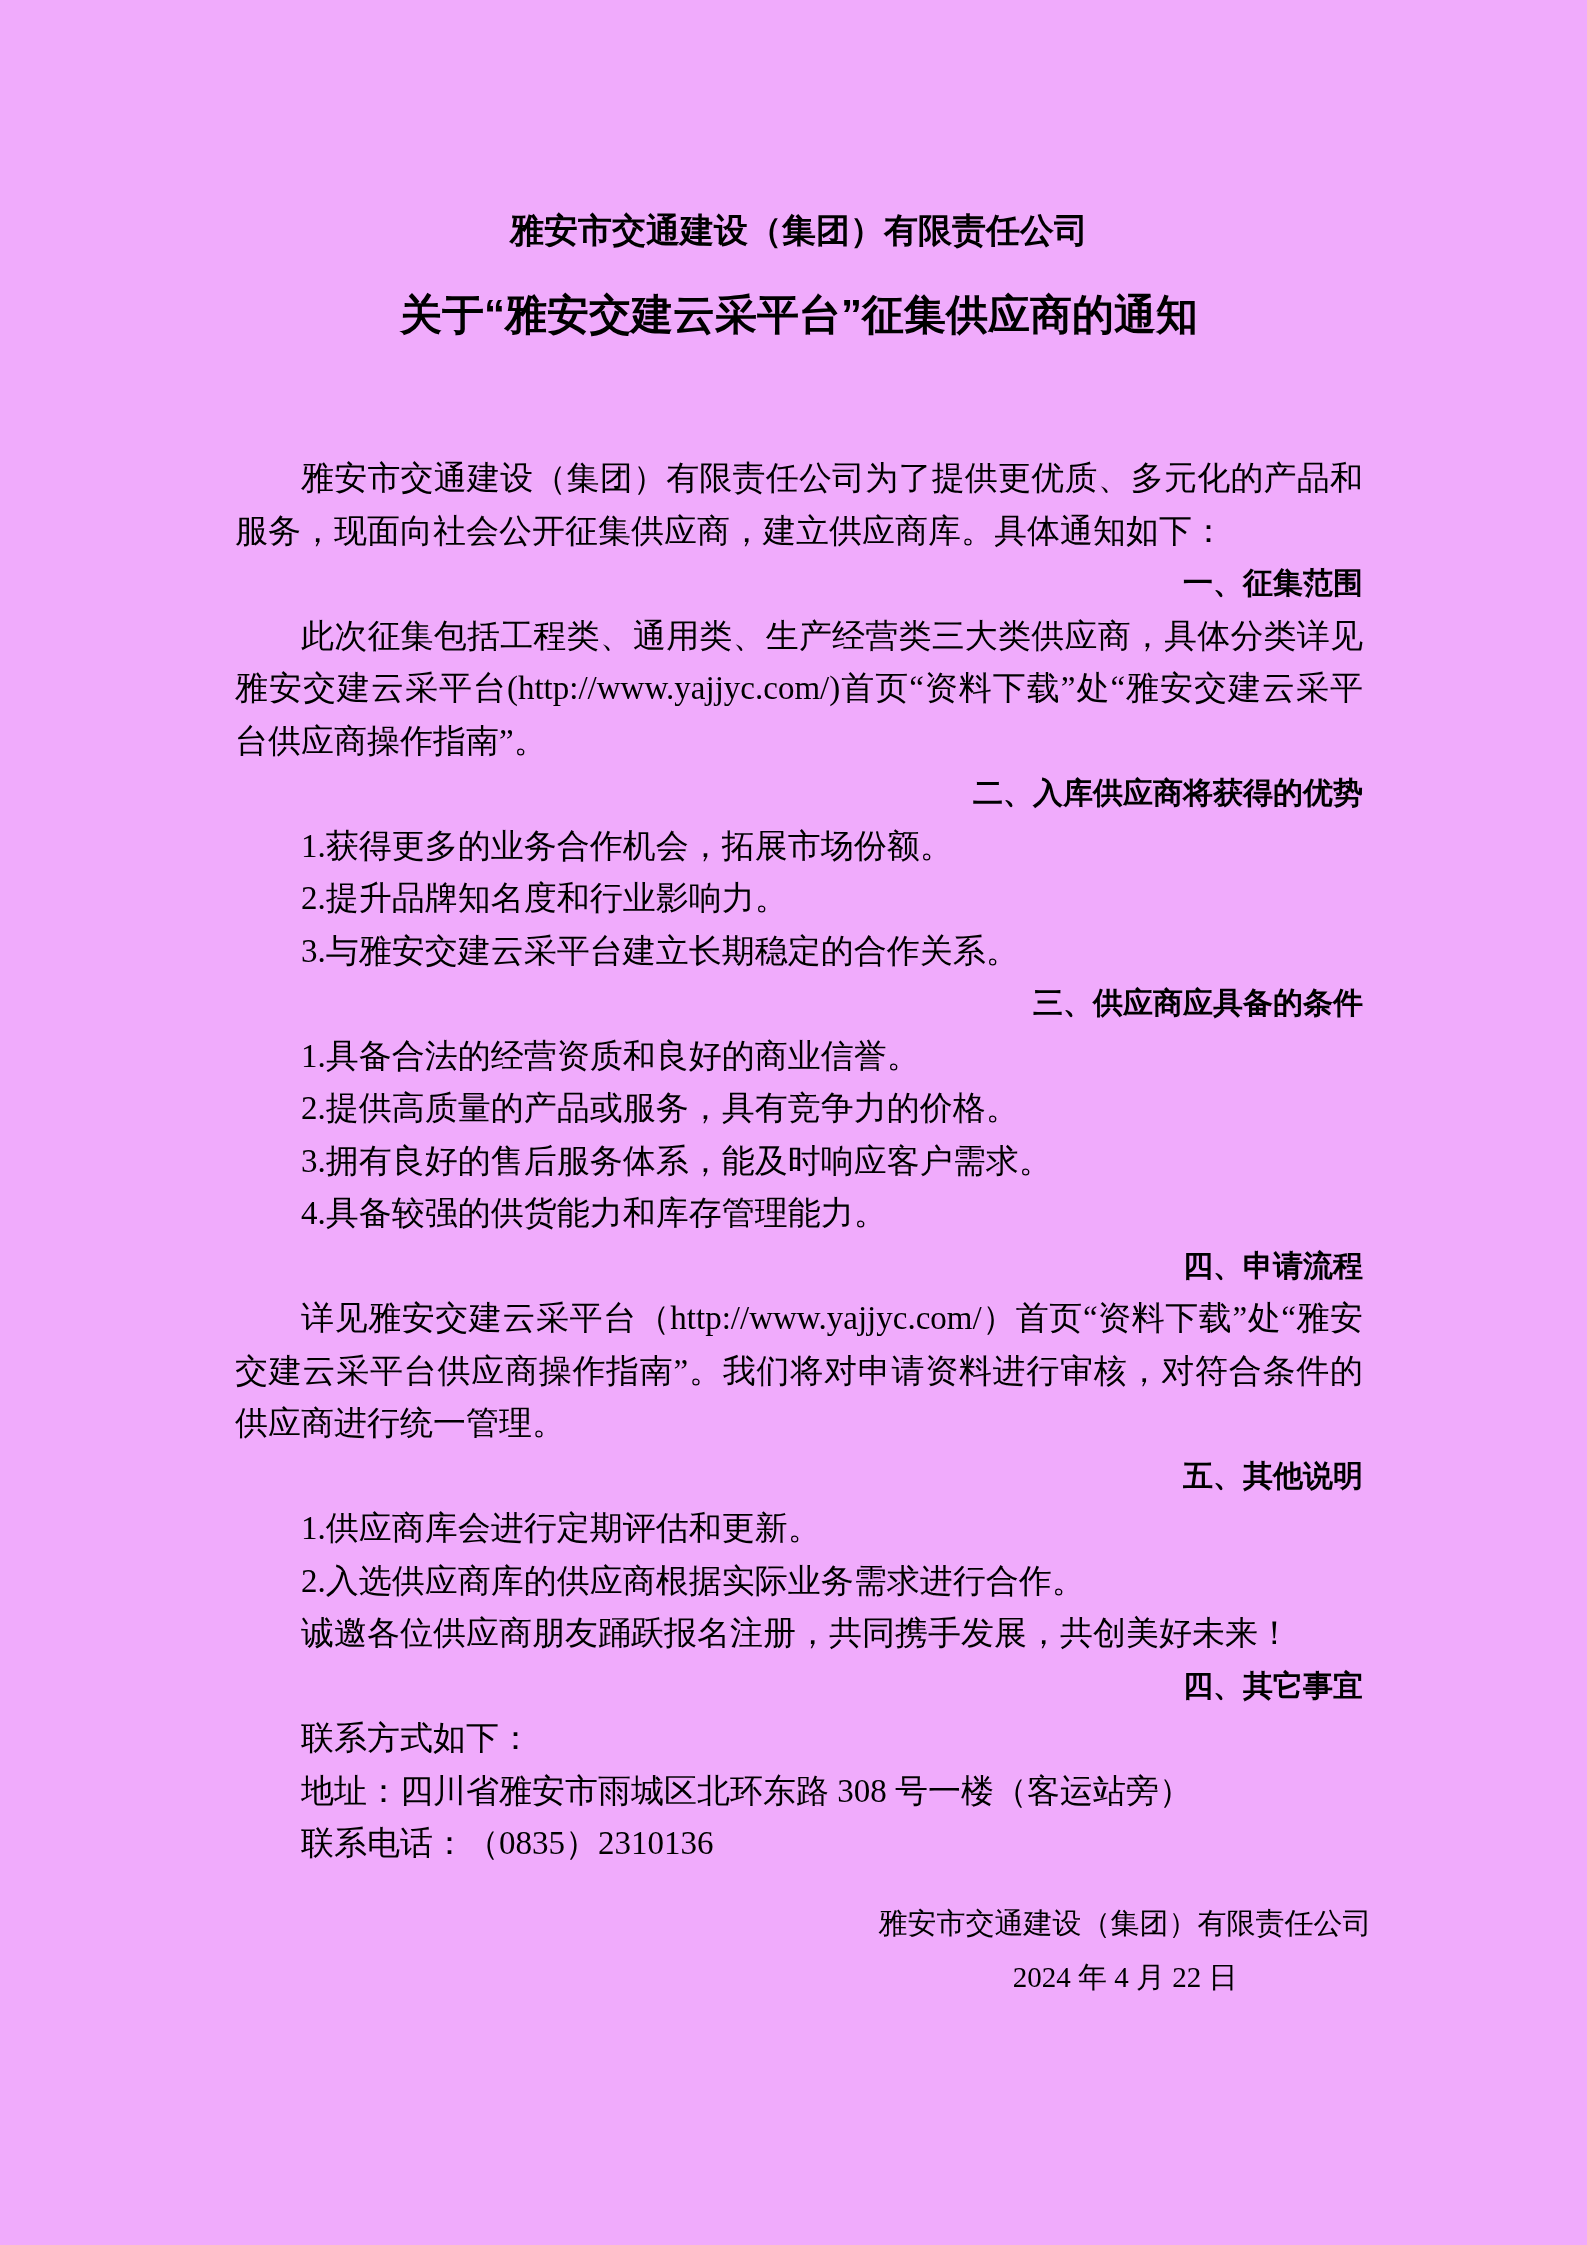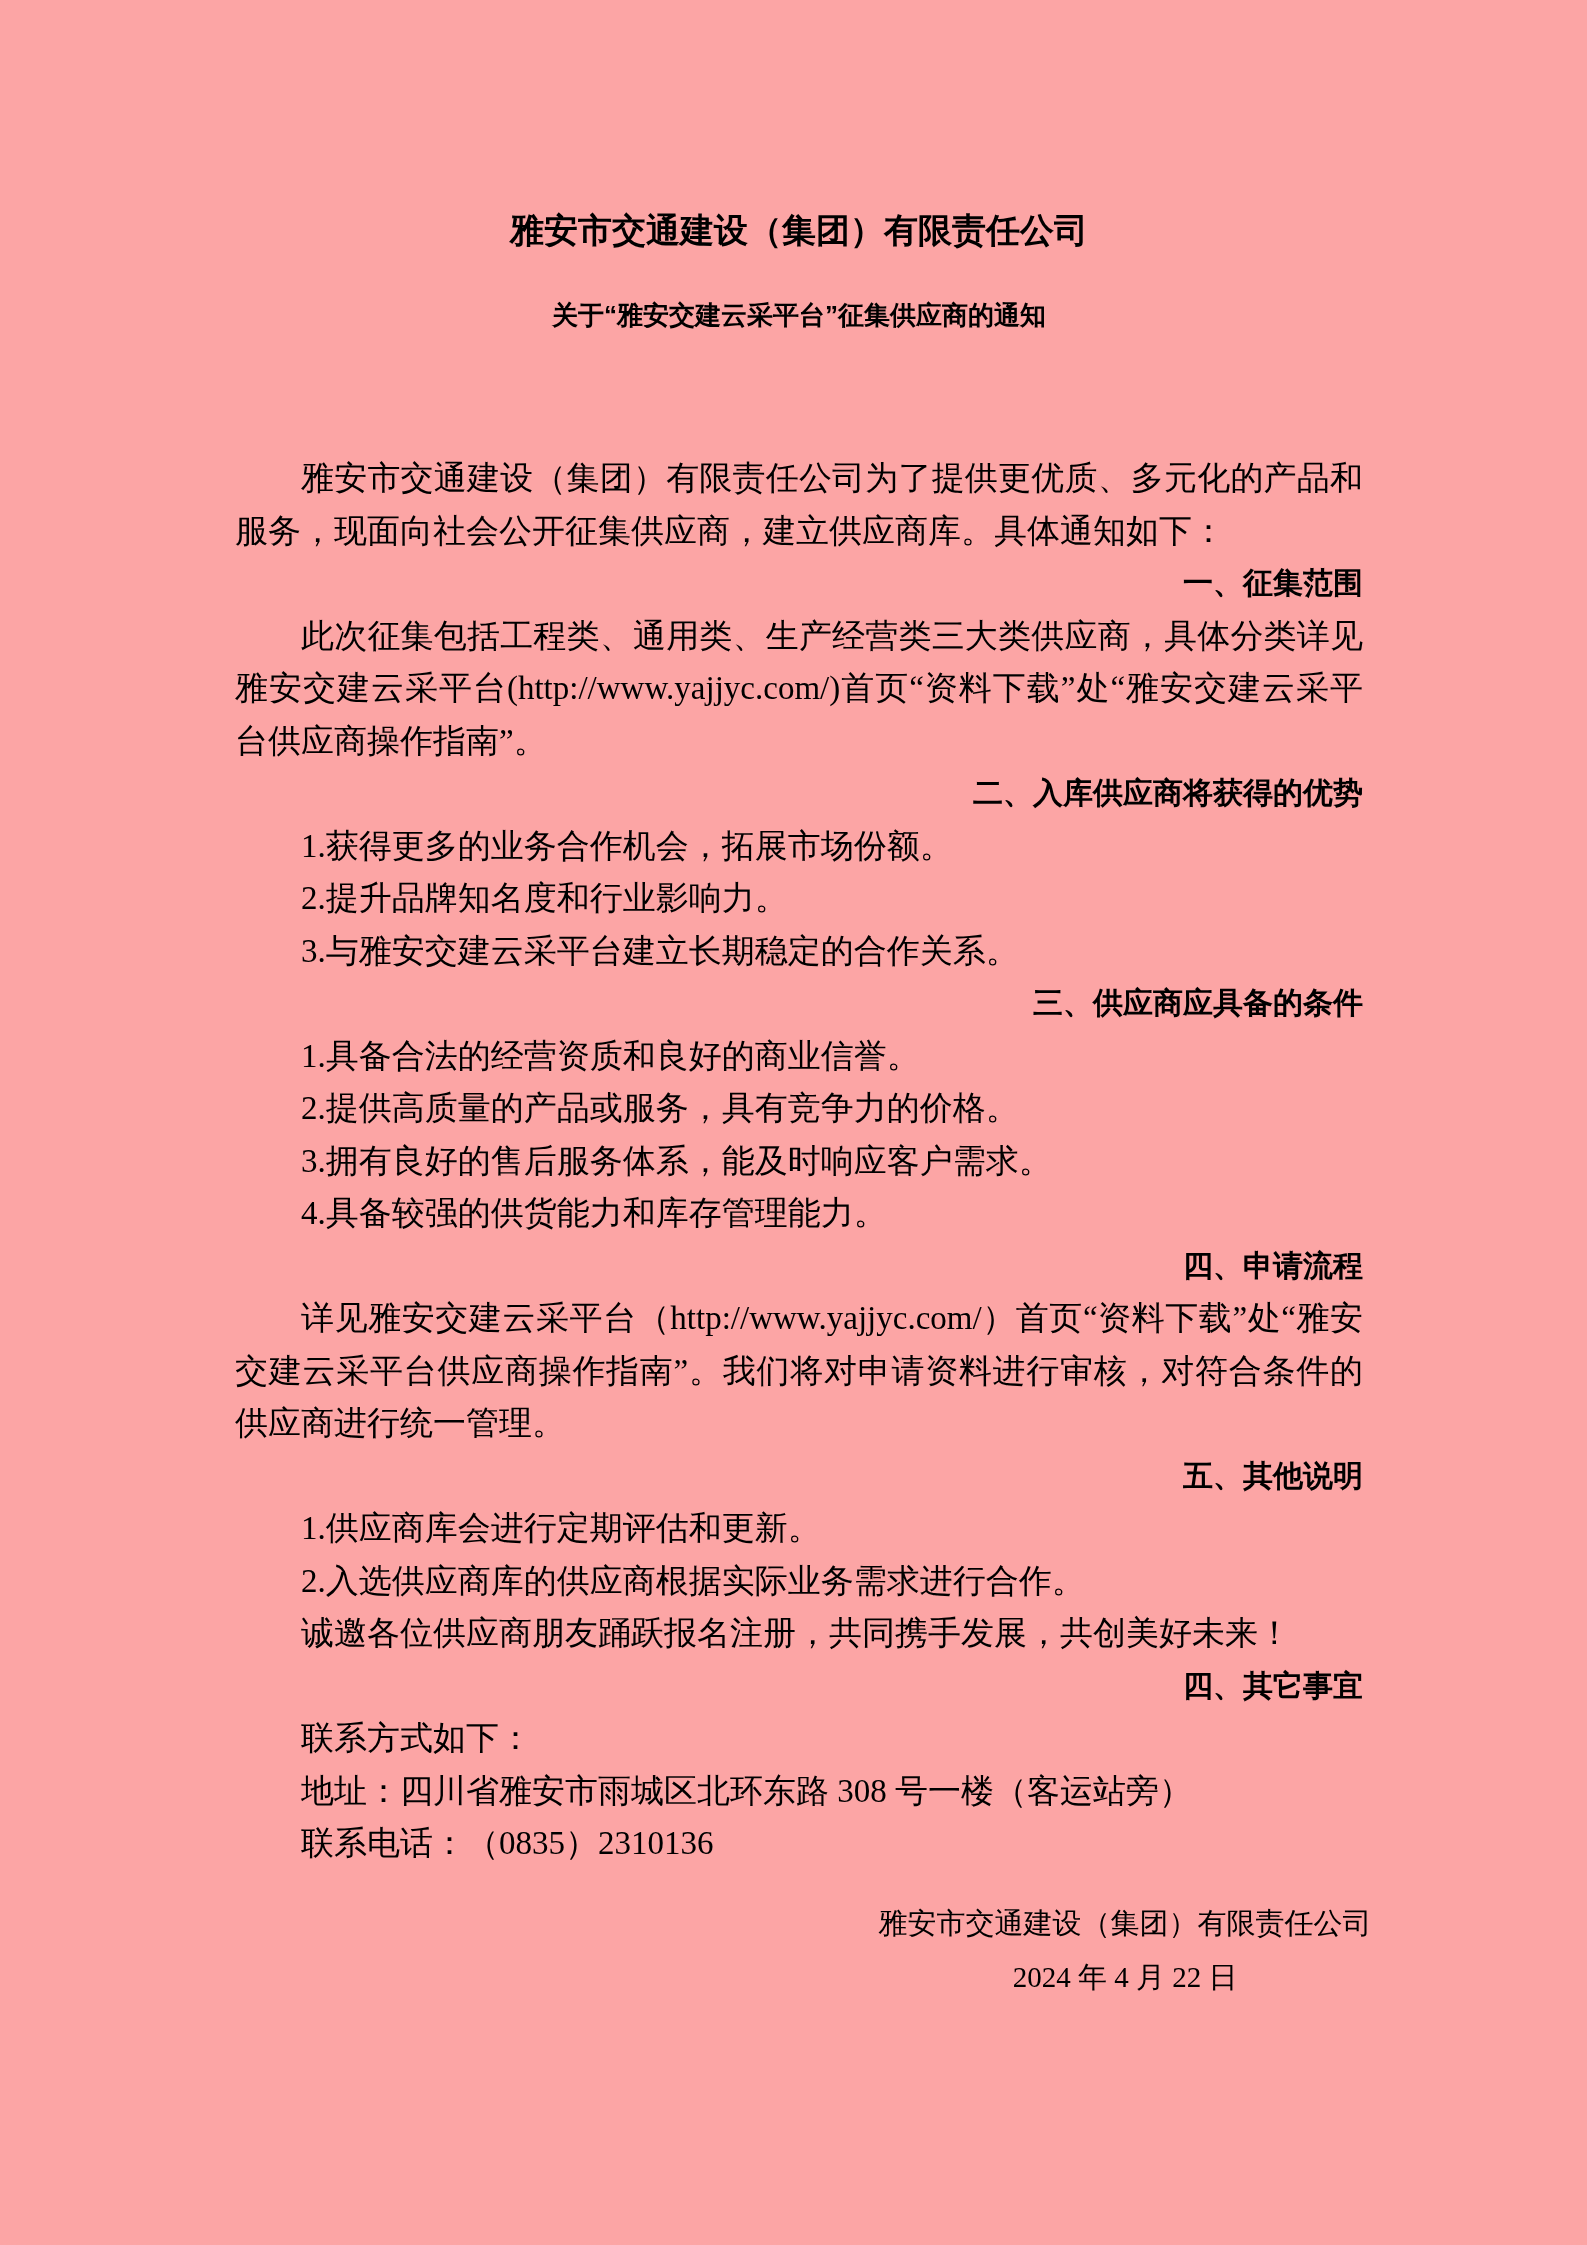--- a/index.html
+++ b/index.html
@@ -4,21 +4,21 @@
 <style>
   html, body {
     margin: 0;
     padding: 0;
     background: #ffffff;
   }
   .page {
     position: relative;
     width: 1587px;
     height: 2245px;
-    background: #fca5a5;
+    background: #f0abfc;
     overflow: hidden;
     font-family: "Liberation Serif", "DejaVu Serif", serif;
     color: #000000;
   }
   .content {
     position: absolute;
     left: 235px;
     top: 205px;
     width: 1128px;
   }
@@ -29,21 +29,21 @@
     font-weight: 700;
     font-size: 34px;
     line-height: 50px;
     color: #000000;
   }
   .doc-subtitle {
     margin: 35px 0 0 0;
     text-align: center;
     font-family: "Liberation Sans", "DejaVu Sans", sans-serif;
     font-weight: 700;
-    font-size: 26px;
+    font-size: 42px;
     line-height: 50px;
     color: #000000;
   }
   .blocks {
     margin-top: 112px;
   }
   .block {
     margin: 0;
     text-indent: 2em;
     font-size: 33px;

